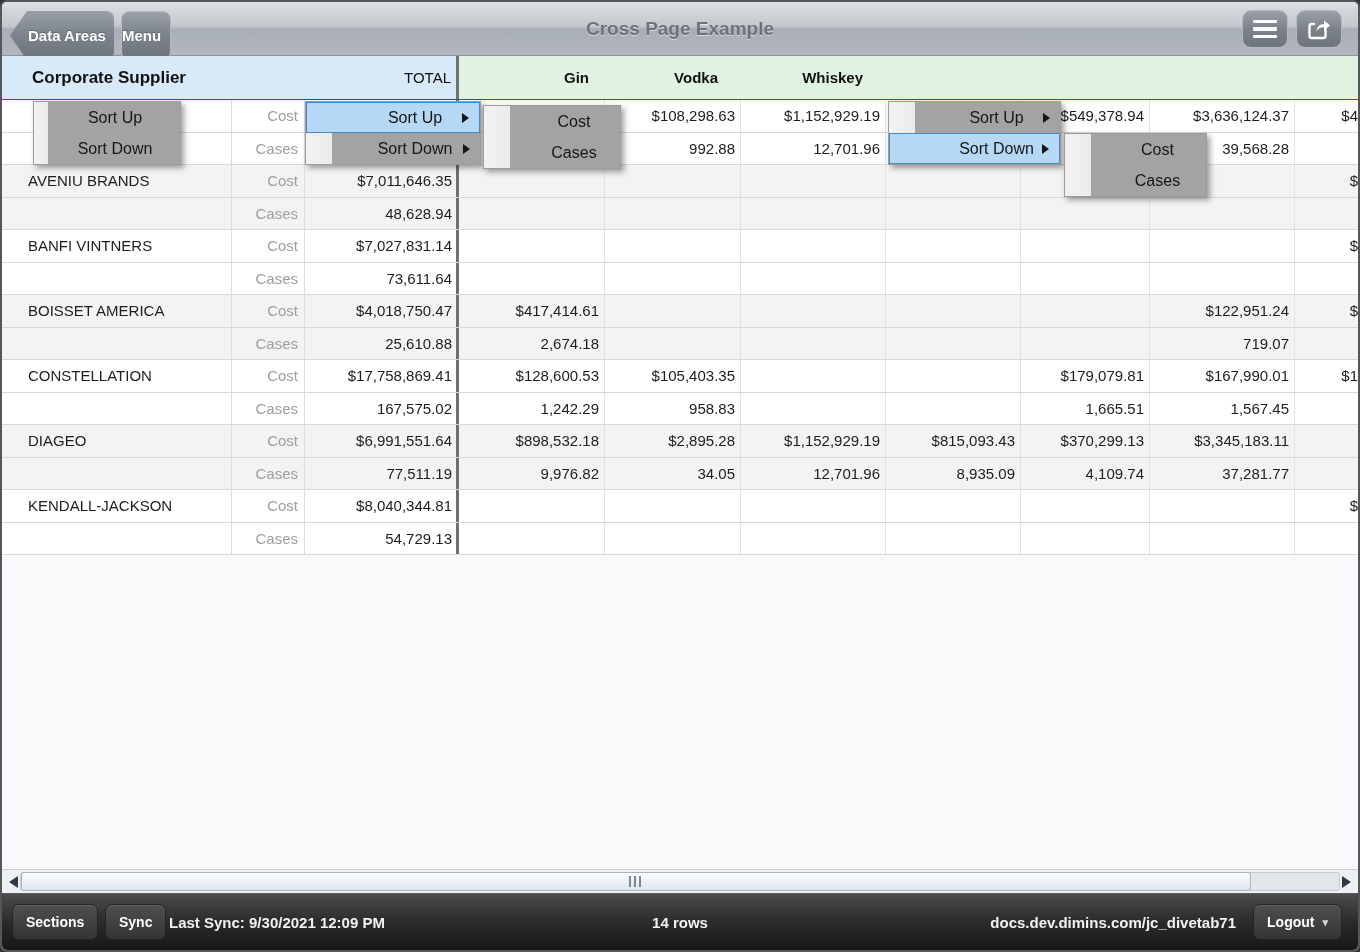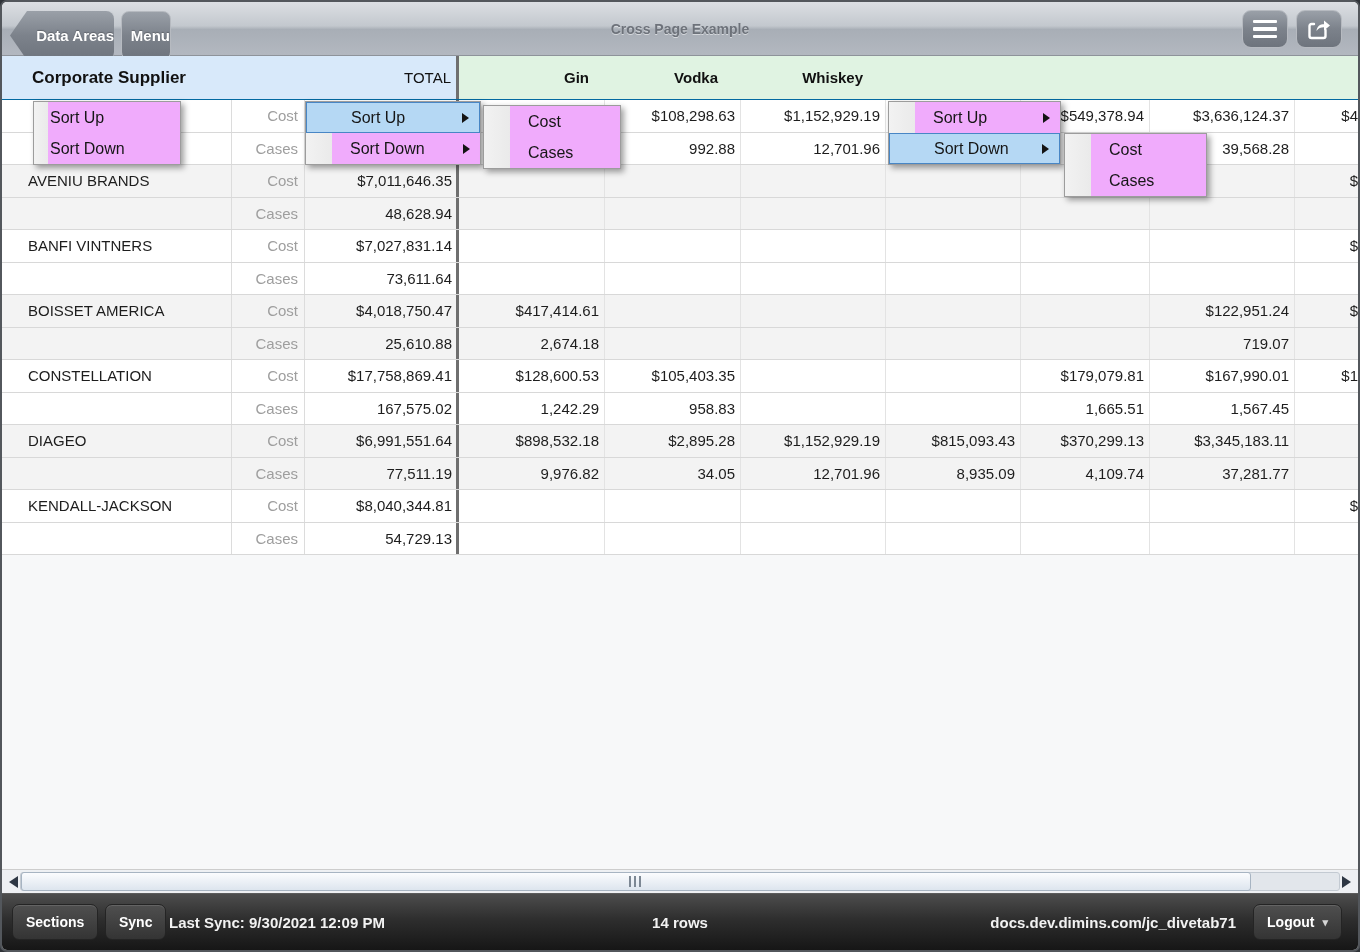--- a/index.html
+++ b/index.html
@@ -12,32 +12,32 @@
   
   .topbar {
     position:absolute; left:0; top:0; width:100%; height:54px;
     background:linear-gradient(180deg,#dcdfe3 0%,#c3c8ce 45%,#a8aeb6 52%,#b3b8c0 100%);
     border-bottom:1px solid #8e939a;
   }
   .tb-btn {
     position:absolute; top:9px; height:49px; color:#fff; font-weight:bold; font-size:15px;
     background:linear-gradient(180deg,#9aa0a8,#7c828b 50%,#6e747d);
     border:1px solid #b6bac0; border-radius:8px;
-    display:flex; align-items:center; justify-content:flex-end; cursor:pointer;
+    display:flex; align-items:center; justify-content:flex-start; cursor:pointer;
     text-shadow:0 -1px 1px rgba(0,0,0,.25);
   }
   .back-btn {
     left:8px; width:104px; padding-left:18px; border:none;
     clip-path:polygon(0 50%, 17px 0, 100% 0, 100% 100%, 17px 100%);
     filter:drop-shadow(0 0 1px #c2c6cb);
   }
   .menu-btn { left:119px; width:50px; }
   .title {
     position:absolute; left:0; right:0; top:0; height:54px; line-height:54px;
-    text-align:center; font-size:14px; font-weight:bold; color:#6d727a;
+    text-align:center; font-size:19px; font-weight:bold; color:#6d727a;
     text-shadow:0 1px 0 rgba(255,255,255,.5);
     border-radius:22px;
   }
   .icon-btn {
     position:absolute; top:8px; width:46px; height:38px;
     background:linear-gradient(180deg,#9aa0a8,#7c828b 50%,#6e747d);
     border:1px solid #b6bac0; border-radius:9px;
     display:flex; align-items:center; justify-content:center; cursor:pointer;
   }
   .hamburger-btn { right:70px; }
@@ -68,22 +68,22 @@
   .c-sup { padding-left:26px; border-right:1px solid #dcdcdc; }
   .c-meas { justify-content:flex-end; padding-right:6px; color:#9e9e9e; border-right:1px solid #dcdcdc; }
   .c-total { justify-content:flex-end; padding-right:4px; border-right:3px solid #6f6f6f; }
   .c-num { justify-content:flex-end; padding-right:5px; border-right:1px solid #e3e3e3; }
   .c-more { justify-content:flex-end; padding-right:0; border-right:none; }
 
   .blank-area { position:absolute; left:0; top:553px; width:100%; height:314px; background:#f7f8f9; }
 
   
   .menu {
-    position:absolute; background:#f0abfc; border:1px solid #9c9c9c;
-    box-shadow:3px 3px 6px rgba(0,0,0,.38); padding:0;
+    position:absolute; background:#a3a3a3; border:1px solid #9c9c9c;
+    box-shadow:3px 3px 6px rgba(0,0,0,.38); padding:0;text-align:center;
   }
   .menu .gutter { position:absolute; left:0; top:0; bottom:0; background:linear-gradient(90deg,#f2f2f2,#eaeaea); }
   .menu.wide-g .gutter { width:26px; }
   .menu.narrow-g .gutter { width:14px; }
   .mi { position:relative; height:31px; line-height:31px; font-size:16px; color:#161616; cursor:pointer; }
   .menu.wide-g .mi { padding-left:44px; }
   .menu.narrow-g .mi { padding-left:16px; }
   .mi.hl { background:#b5d8f4; border:1px solid #4886c5; line-height:29px; }
   .sub-arrow {
     position:absolute; right:10px; top:50%; margin-top:-5px; width:0; height:0;

